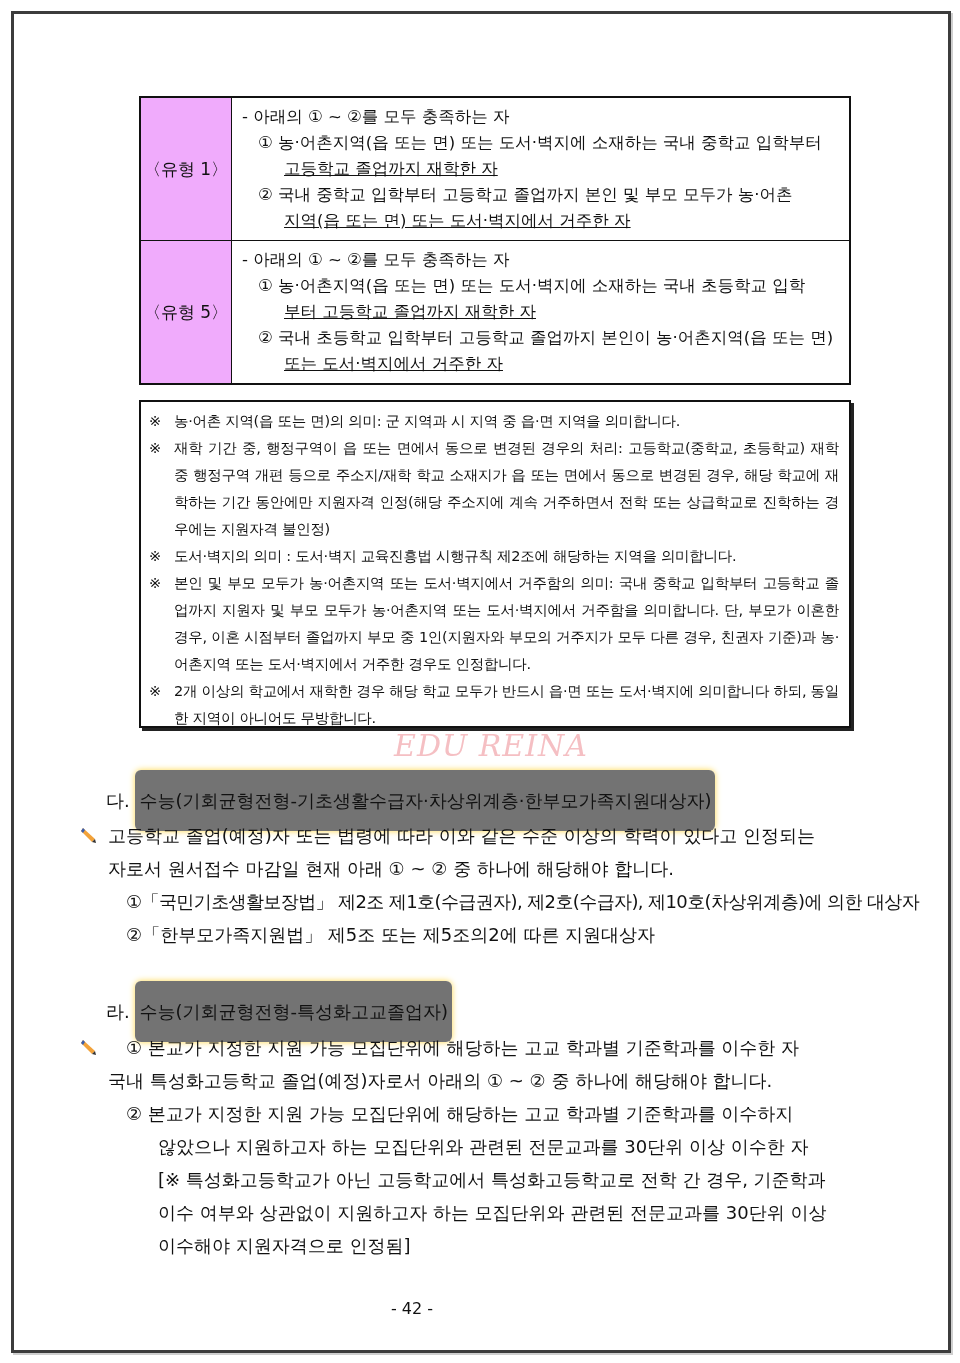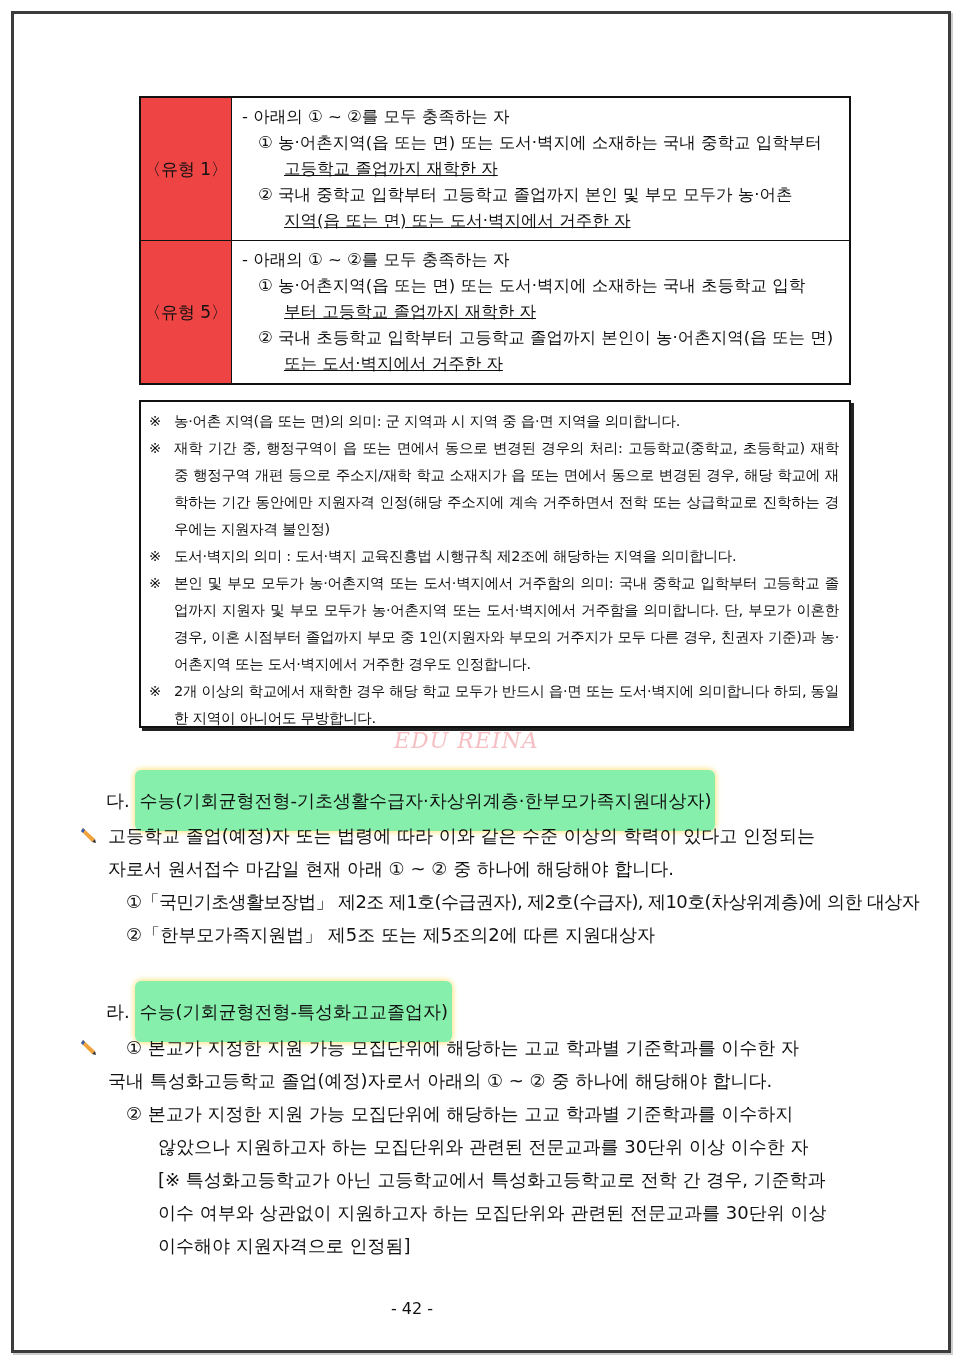--- a/index.html
+++ b/index.html
@@ -5,40 +5,40 @@
   html, body { margin:0; padding:0; background:#ffffff; }
   body { width:960px; height:1363px; position:relative; overflow:hidden;
          font-family:"DejaVu Sans", "Liberation Sans", sans-serif; color:#111; }
   .page-frame { position:absolute; left:11px; top:11px; width:934px; height:1336px;
          border:3px solid #3c3c3c; box-shadow:2px 2px 0 #cfcfcf; background:#fff; }
 
   
   .criteria-table { position:absolute; left:139px; top:96px; width:712px;
          border:2px solid #111; border-collapse:collapse; }
   .criteria-table td { border:1px solid #111; vertical-align:middle; padding:0; }
-  .type-cell { width:90px; background:#ef4444; text-align:center; font-size:17px; }
+  .type-cell { width:90px; background:#f0abfc; text-align:center; font-size:17px; }
   .desc-cell { padding:6px 8px 6px 10px !important; font-size:16.5px; line-height:26px; }
   .desc-line { white-space:nowrap; }
   .indent1 { padding-left:16px; }
   .indent2 { padding-left:42px;text-decoration:underline; }
 
   
   .notes-box { position:absolute; left:139px; top:400px; width:712px; height:328px;
          border:2px solid #111; box-shadow:3px 3px 0 #222; box-sizing:border-box;
          padding:6px 10px 0 8px; font-size:14.5px; line-height:27px; letter-spacing:-0.3px; }
   .note { display:flex; }
   .note-mark { width:25px; flex:0 0 25px; }
   .note-text { flex:1; text-align:justify; }
 
   .watermark { position:absolute; left:394px; top:728px; font-family:"DejaVu Serif", serif;
-         font-style:italic; font-size:22px; color:#f4b9bd; letter-spacing:1px; opacity:0.9; }
+         font-style:italic; font-size:30px; color:#f4b9bd; letter-spacing:1px; opacity:0.9; }
 
   
   .section-heading { position:absolute; font-size:18px; line-height:28px; white-space:nowrap; }
-  .hl { background:#86efac; border-radius:6px; padding:20px 4px; box-shadow:0 0 6px #ffd84a; }
+  .hl { background:#737373; border-radius:6px; padding:20px 4px; box-shadow:0 0 6px #ffd84a; }
   .para { position:absolute; font-size:18px; line-height:33px; }
   .bullet-icon { position:absolute; width:18px; height:18px; }
   .body-line { white-space:nowrap; }
   .page-number { position:absolute; top:1299px; left:0; width:824px; text-align:center; font-size:16px; }
 </style>
 </head>
 <body>
 
 <div class="page-frame"></div>
 

